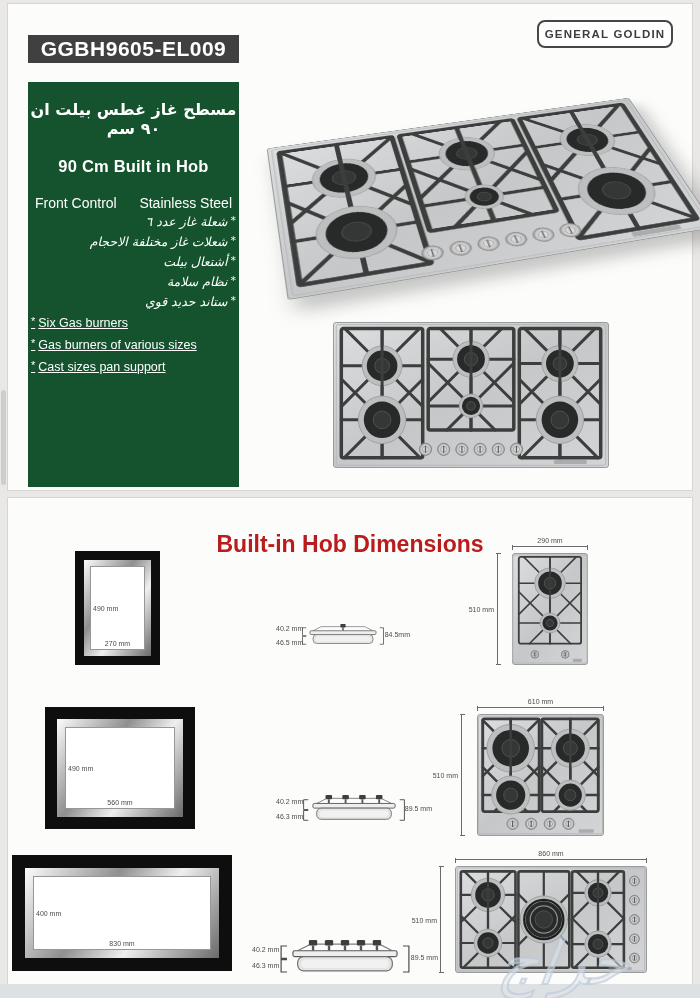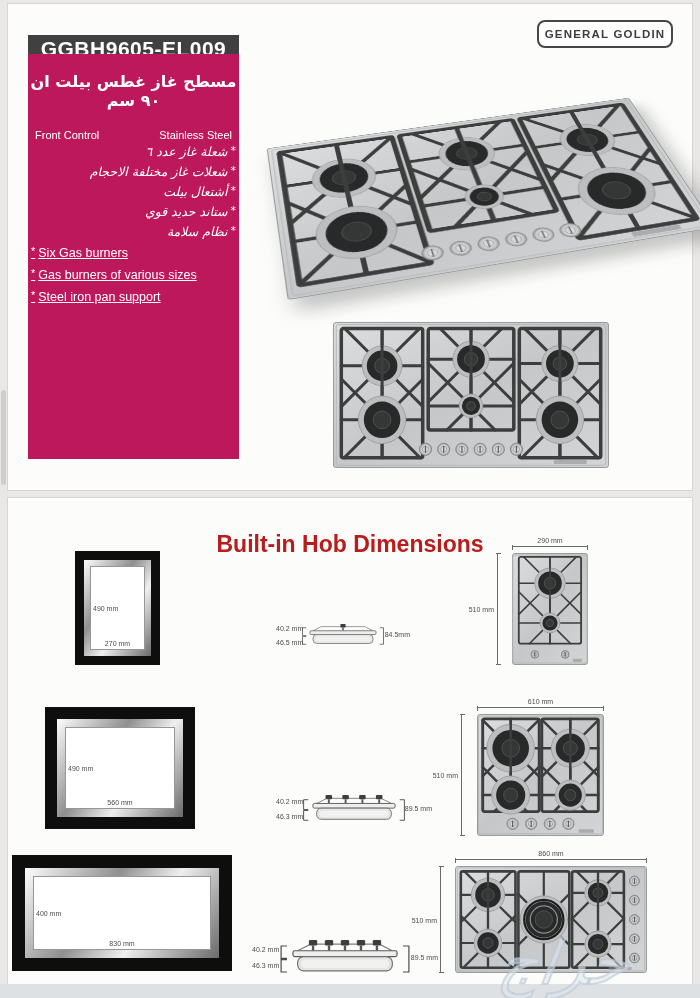--- a/index.html
+++ b/index.html
@@ -6,27 +6,27 @@
   body{width:700px;height:998px;background:#dcdbd9;font-family:"Liberation Sans",sans-serif;}
   .canvas{position:relative;width:700px;height:998px;background:#e9e8e6;overflow:hidden;}
   .card{position:absolute;background:#fcfcfb;border:1px solid #d6d5d3;}
   .card-top{left:7px;top:3px;width:684px;height:486px;}
   .card-bottom{left:7px;top:497px;width:684px;height:486px;}
   .edge-bar{position:absolute;left:1px;top:390px;width:5px;height:95px;background:#cfcecc;border-radius:3px;}
 
   
   .model-box{position:absolute;left:20px;top:31px;width:211px;height:28px;background:#404040;
     color:#fff;font-weight:bold;font-size:21px;line-height:28px;text-align:center;letter-spacing:.5px;}
-  .panel-body{position:absolute;left:20px;top:50px;width:211px;height:405px;background:#be185d;color:#fff;
+  .panel-body{position:absolute;left:20px;top:78px;width:211px;height:405px;background:#14532d;color:#fff;
     box-sizing:border-box;padding-top:10px;}
   .ar{font-family:"DejaVu Sans",sans-serif;direction:rtl;}
   .ar-title{font-size:16px;font-weight:bold;text-align:center;margin-top:8px;}
   .ar-sub{font-size:12.5px;font-weight:bold;text-align:center;margin-top:7px;}
   .en-title{font-size:16.5px;font-weight:bold;text-align:center;margin-top:19px;letter-spacing:.2px;}
-  .spec-row{display:flex;justify-content:space-between;font-size:11px;margin-top:19px;padding:0 7px;}
+  .spec-row{display:flex;justify-content:space-between;font-size:14px;margin-top:19px;padding:0 7px;}
   ul.features{list-style:none;margin:0;padding:0;font-size:12.5px;}
   .features-ar{margin-top:82px;padding-right:10px;text-align:right;}
   .features-ar li{direction:rtl;line-height:19px;font-family:"DejaVu Sans",sans-serif;font-style:italic;}
   .features-en{margin-top:5px;padding-left:7px;text-decoration:underline;}
   .features-en li{line-height:20px;}
   .b{margin:0 3px;font-size:11px;vertical-align:2px;}
 
   
   .logo-box{position:absolute;left:537px;top:20px;width:132px;height:24px;border:2px solid #474747;border-radius:8px;
     font-size:11.5px;font-weight:bold;letter-spacing:1.2px;color:#3d3d3d;text-align:center;line-height:24px;background:#fff;}
@@ -88,35 +88,36 @@
 </head>
 <body>
 
 <div class="canvas">
 
   <div class="card card-top">
     <div>
       <div class="model-box">GGBH9605-EL009</div>
       <div class="panel-body">
         <div class="ar ar-title">مسطح غاز غطس بيلت ان ٩٠ سم</div>
+        <div class="en-title">90 Cm Built in Hob</div>
         <div class="spec-row">
           <span>Front Control</span>
           <span>Stainless Steel</span>
         </div>
         <ul class="features features-ar">
           <li><span class="b">*</span><span>شعلة غاز عدد ٦</span></li>
           <li><span class="b">*</span><span>شعلات غاز مختلفة الاحجام</span></li>
           <li><span class="b">*</span><span>أشتعال بيلت</span></li>
+          <li><span class="b">*</span><span>نظام سلامة</span></li>
           <li><span class="b">*</span><span>ستاند حديد قوي</span></li>
-          <li><span class="b">*</span><span>نظام سلامة</span></li>
         </ul>
         <ul class="features features-en">
           <li><span class="b">*</span><span>Six Gas burners</span></li>
           <li><span class="b">*</span><span>Gas burners of various sizes</span></li>
-          <li><span class="b">*</span><span>Steel iron pan support</span></li>
+          <li><span class="b">*</span><span>Cast sizes pan support</span></li>
         </ul>
       </div>
     </div>
   </div>
 
   <div class="logo-box">GENERAL GOLDIN</div>
 
   <div class="persp-wrap">
     <div class="persp-inner"><svg width="396" height="228" viewBox="0 0 396 228">
           <defs>

